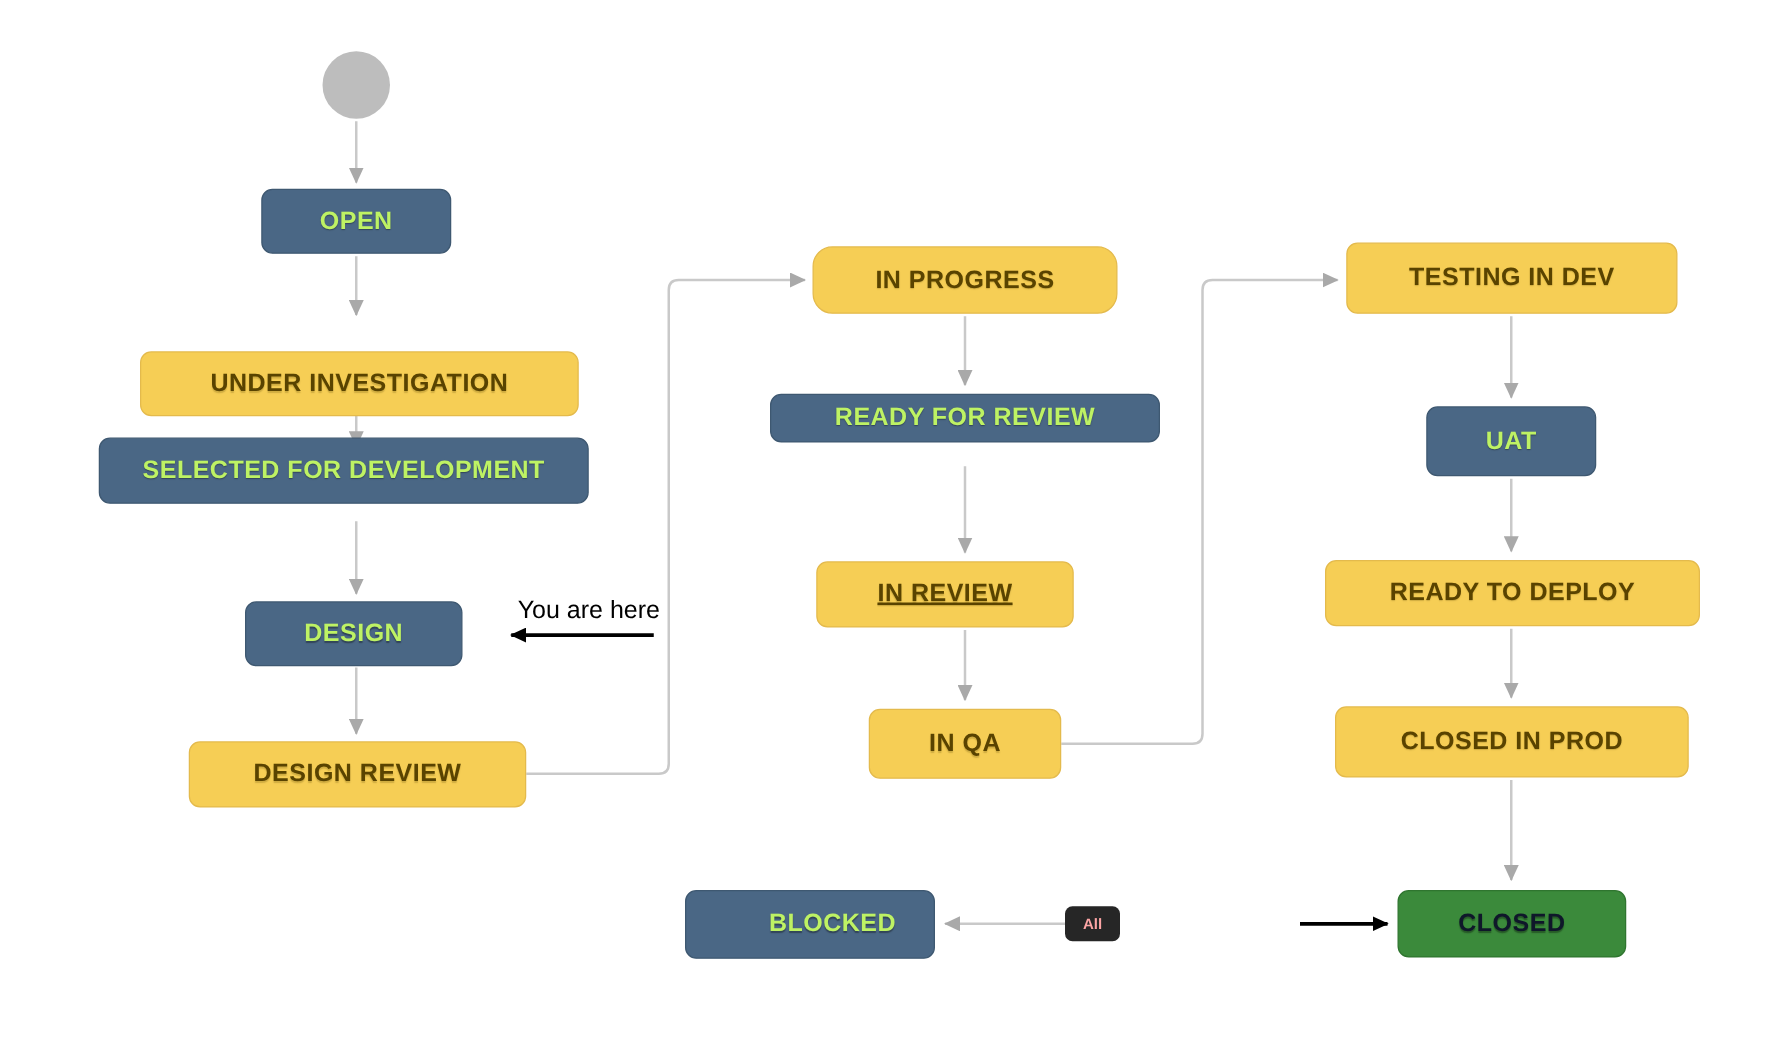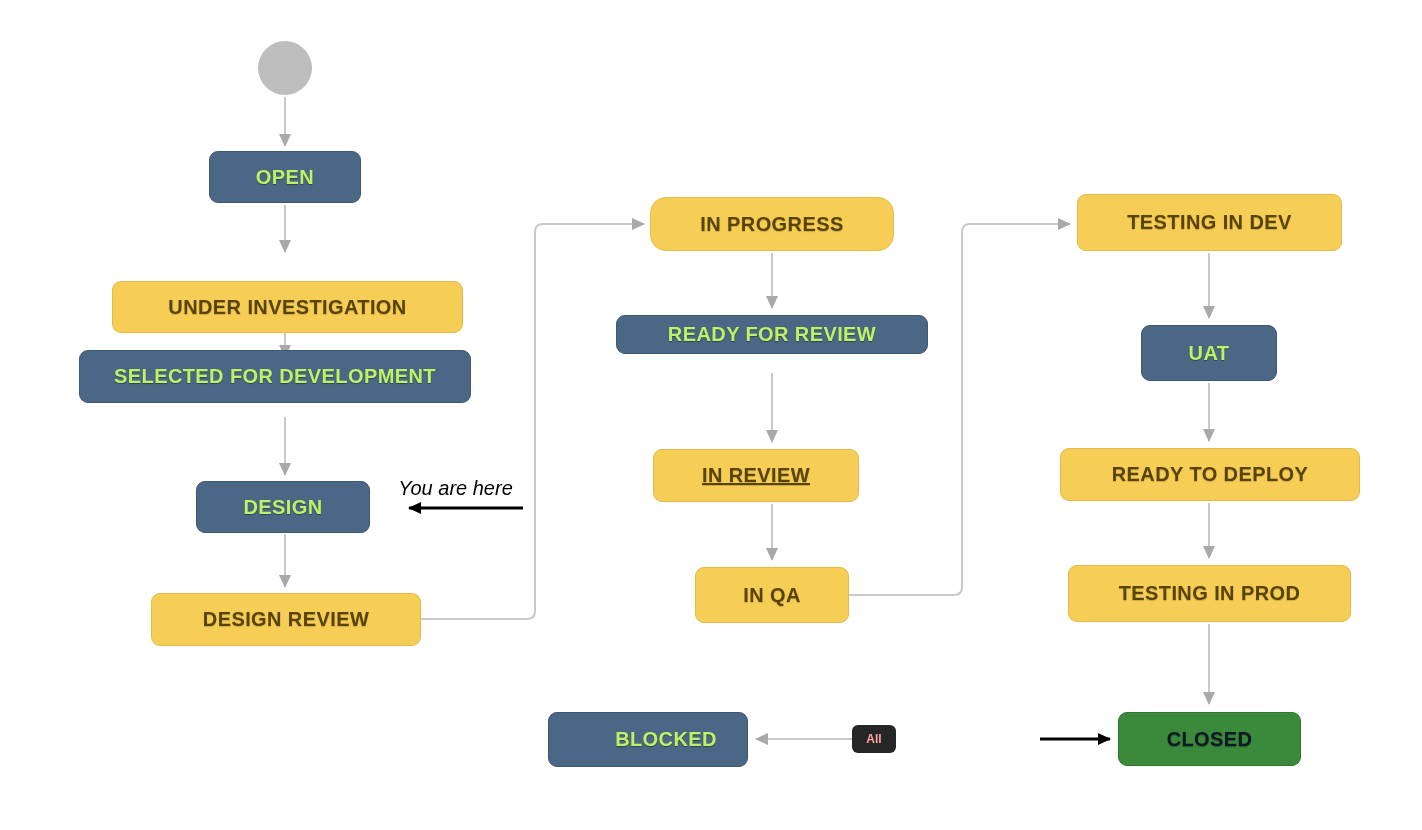--- a/index.html
+++ b/index.html
@@ -46,22 +46,21 @@
   }
   .badge {
     position:absolute; z-index:2;
     display:flex; align-items:center; justify-content:center;
     background:var(--badge_bg); color:#fca5a5;
     font-weight:bold; font-size:12px; border-radius:6px;
   }
   .annotation {
     position:absolute; z-index:3;
     color:var(--annotation); font-size:20px; line-height:1.15;
-    text-align:center;
-    font-style:italic;
+    text-align:right;
   }
 </style>
 </head>
 <body>
 
 <div class="canvas">
 
   <svg class="wires" width="1422" height="830" viewBox="0 0 1422 830">
     <defs>
       <marker id="ah-gray" viewBox="0 0 13 12" markerWidth="13" markerHeight="12" refX="12" refY="6" orient="auto" markerUnits="userSpaceOnUse">
@@ -111,21 +110,21 @@
   <div class="node yellow" style="left:653px;  top:449px; width:206px; height:53px;text-decoration:underline;">IN REVIEW</div>
 
   <div class="node yellow" style="left:695px;  top:567px; width:154px; height:56px;">IN QA</div>
 
   <div class="node yellow" style="left:1077px; top:194px; width:265px; height:57px;">TESTING IN DEV</div>
 
   <div class="node yellow" style="left:1060px; top:448px; width:300px; height:53px;">READY TO DEPLOY</div>
 
   <div class="node slate" style="left:1141px; top:325px; width:136px; height:56px;">UAT</div>
 
-  <div class="node yellow" style="left:1068px; top:565px; width:283px; height:57px;">TESTING IN PROD</div>
+  <div class="node yellow" style="left:1068px; top:565px; width:283px; height:57px;">CLOSED IN PROD</div>
 
   <div class="node green" style="left:1118px; top:712px; width:183px; height:54px;">CLOSED</div>
 
   <div class="node slate" style="left:548px;  top:712px; width:200px; height:55px;padding-left:36px;">BLOCKED</div>
 
   <div class="badge" style="left:852px; top:725px; width:44px; height:28px;">All</div>
 
   <div class="annotation" style="left:383px; top:477px; width:145px;">You are here</div>
 
 

